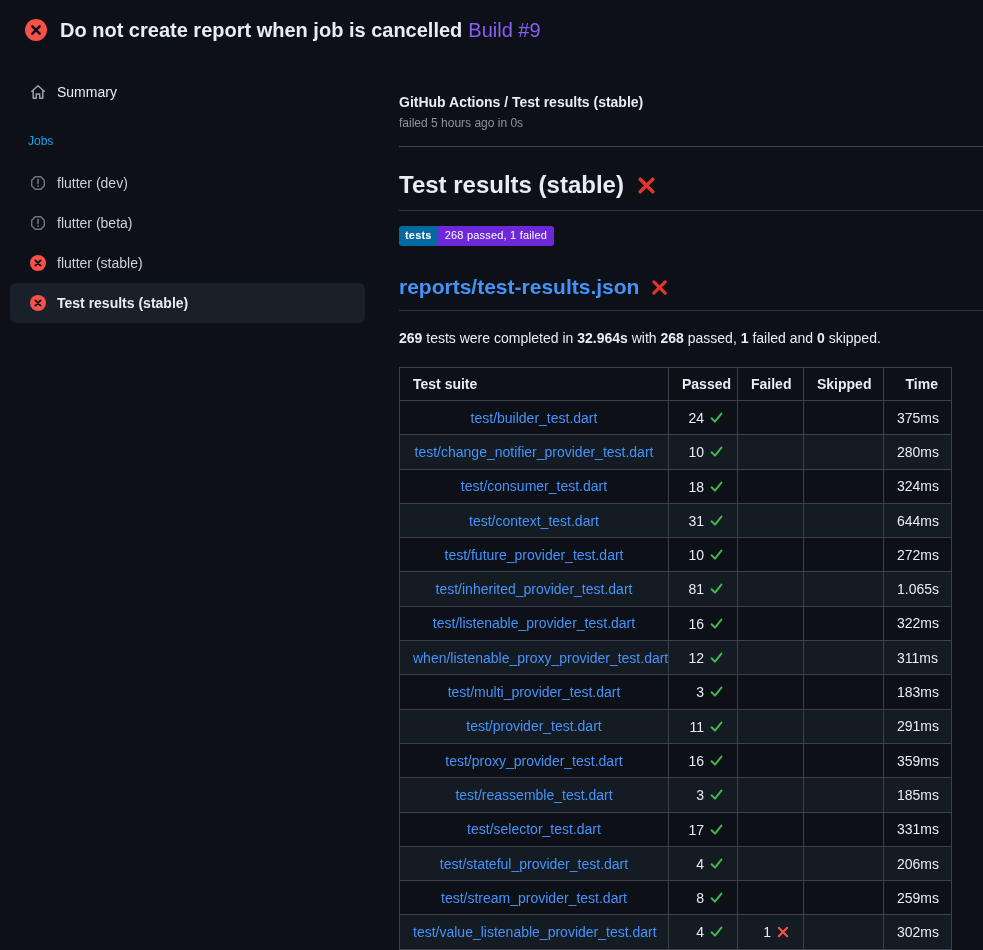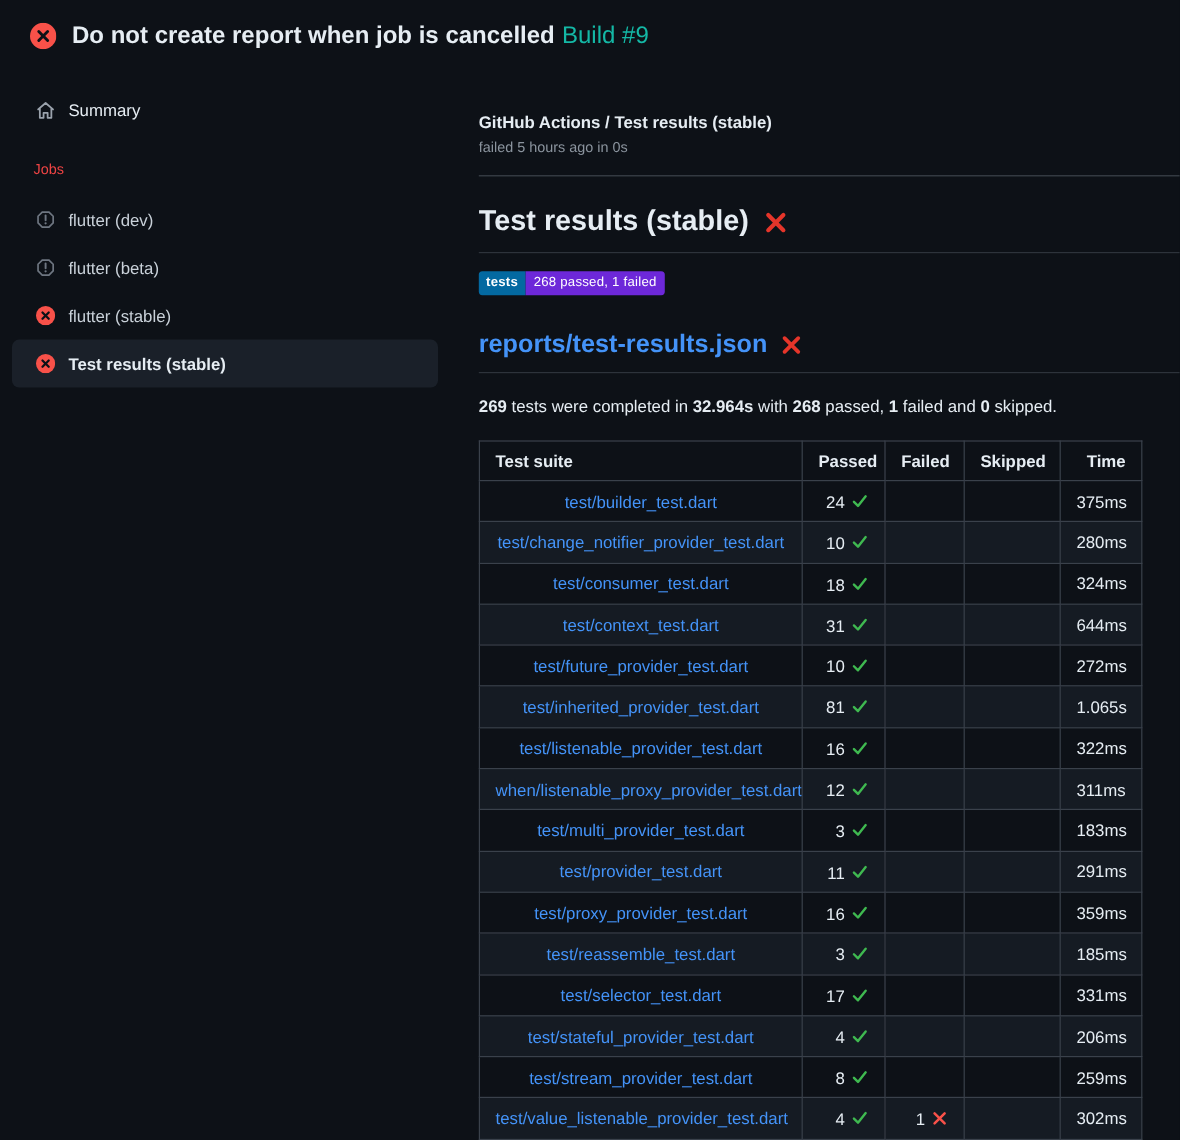--- a/index.html
+++ b/index.html
@@ -9,31 +9,31 @@
     background: #0d1117; color: #e6edf3;
     font-family: "Liberation Sans", sans-serif;
     font-size: 14px;
   }
   
   .run-header {
     display: flex; align-items: center; gap: 13px;
     padding: 16px 24px 14px 25px;
   }
   .run-header .titles { font-size: 20px; font-weight: 700; line-height: 28px; }
-  .run-header .build { color: #14b8a6; font-weight: 400; margin-left: 6px; }
+  .run-header .build { color: #8b5cf6; font-weight: 400; margin-left: 6px; }
 
   
   .content { display: flex; align-items: flex-start; }
   .sidebar { width: 375px; flex-shrink: 0; padding-top: 18px; }
   .summary-item {
     display: flex; align-items: center; gap: 11px;
     margin: 0 10px; padding: 8px 20px; border-radius: 6px;
     font-weight: 500; color: #e6edf3; cursor: pointer;
   }
-  .jobs-label { margin: 26px 0 0 28px; font-size: 12px; color: #ef4444; }
+  .jobs-label { margin: 26px 0 0 28px; font-size: 12px; color: #0ea5e9; }
   .jobs { list-style: none; margin: 15px 0 0; padding: 0; text-align: right; }
   .job {
     display: flex; align-items: center; gap: 11px;
     height: 40px; margin: 0 10px; padding: 0 20px;
     border-radius: 6px; color: #c9d1d9; cursor: pointer;
   }
   .job.selected { background: #1a2029; color: #e6edf3; font-weight: 700; }
 
   .main { flex: 1; padding: 34px 0 0 24px; min-width: 0; }
   .breadcrumb { font-weight: 700; line-height: 20px; }

